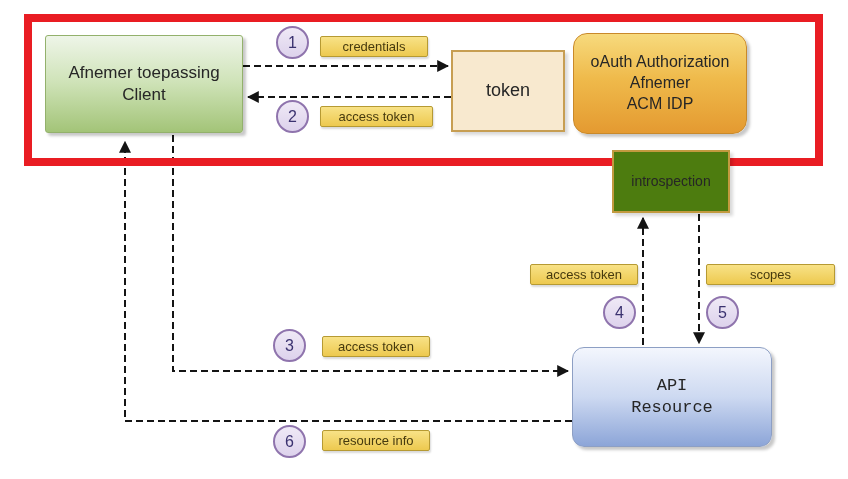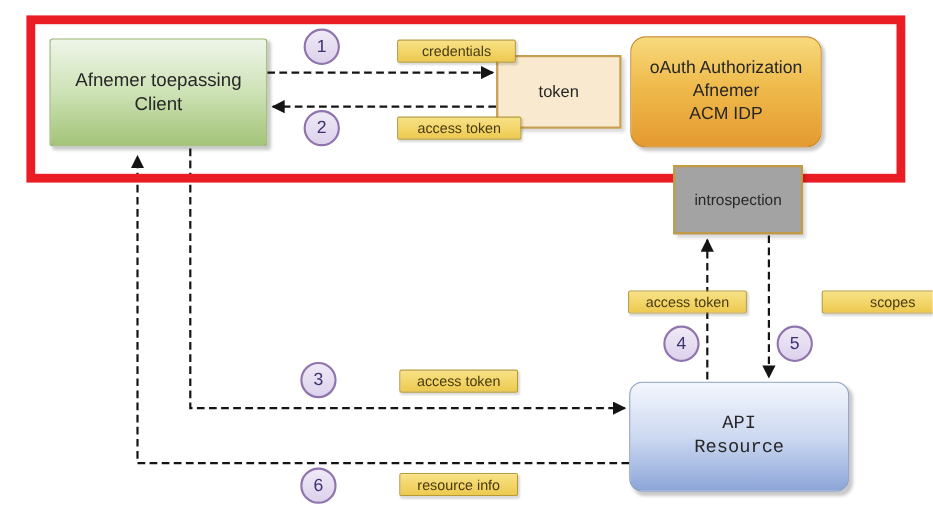--- a/index.html
+++ b/index.html
@@ -20,32 +20,32 @@
     position:absolute;display:flex;flex-direction:column;align-items:center;justify-content:center;
     text-align:center;color:#262626;z-index:3;box-sizing:border-box;
     box-shadow:3px 3px 3px rgba(0,0,0,0.22);line-height:1.3;
   }
   .node-client{
     left:45px;top:35px;width:198px;height:98px;border-radius:3px;
     background:linear-gradient(180deg,#eef5e8 0%,#cfe3b8 48%,#a3c478 100%);
     border:1px solid #93b16c;font-size:17px;
   }
   .node-token{
-    left:451px;top:50px;width:114px;height:67px;
-    background:#f8e9cf;border:2px solid #c79e52;font-size:15px;
+    left:451px;top:50px;width:114px;height:82px;
+    background:#f8e9cf;border:2px solid #c79e52;font-size:18px;
     box-shadow:3px 3px 3px rgba(0,0,0,0.15);
   }
   .node-auth{
     left:573px;top:33px;width:174px;height:101px;border-radius:14px;
     background:linear-gradient(180deg,#f7da7d 0%,#efba4b 45%,#e49a31 100%);
     border:1px solid #c9892a;font-size:16px;
   }
   .node-introspection{
     left:612px;top:150px;width:118px;height:63px;
-    background:#a3a3a3;border:2px solid #c29a3f;font-size:14px;
+    background:#4d7c0f;border:2px solid #c29a3f;font-size:14px;
     box-shadow:3px 3px 3px rgba(0,0,0,0.15);
   }
   .node-api{
     left:572px;top:347px;width:200px;height:100px;border-radius:12px;
     background:linear-gradient(180deg,#f3f6fd 0%,#cdd9f1 50%,#8ca5d8 100%);
     border:1px solid #8d9fc4;font-size:17px;font-family:Liberation Mono, monospace;
   }
   
   .badge{
     position:absolute;width:33px;height:33px;border-radius:50%;box-sizing:border-box;
@@ -59,21 +59,20 @@
   .badge-4{left:603px;top:296px;}
   .badge-5{left:706px;top:296px;}
   .badge-6{left:273px;top:425px;}
   
   .flow-label{
     position:absolute;height:21px;box-sizing:border-box;border-radius:2px;
     background:linear-gradient(180deg,#f8e287 0%,#edc94f 100%);
     border:1px solid #b69a33;color:#463a0e;font-size:13px;
     display:flex;align-items:center;justify-content:center;z-index:4;
     box-shadow:1px 2px 2px rgba(0,0,0,0.15);
-    margin-left:41px;
   }
   .label-credentials{left:320px;top:36px;width:108px;}
   .label-access-2{left:320px;top:106px;width:113px;}
   .label-access-3{left:322px;top:336px;width:108px;}
   .label-access-4{left:530px;top:264px;width:108px;}
   .label-scopes{left:706px;top:264px;width:129px;}
   .label-resource{left:322px;top:430px;width:108px;}
 </style>
 </head>
 <body>

